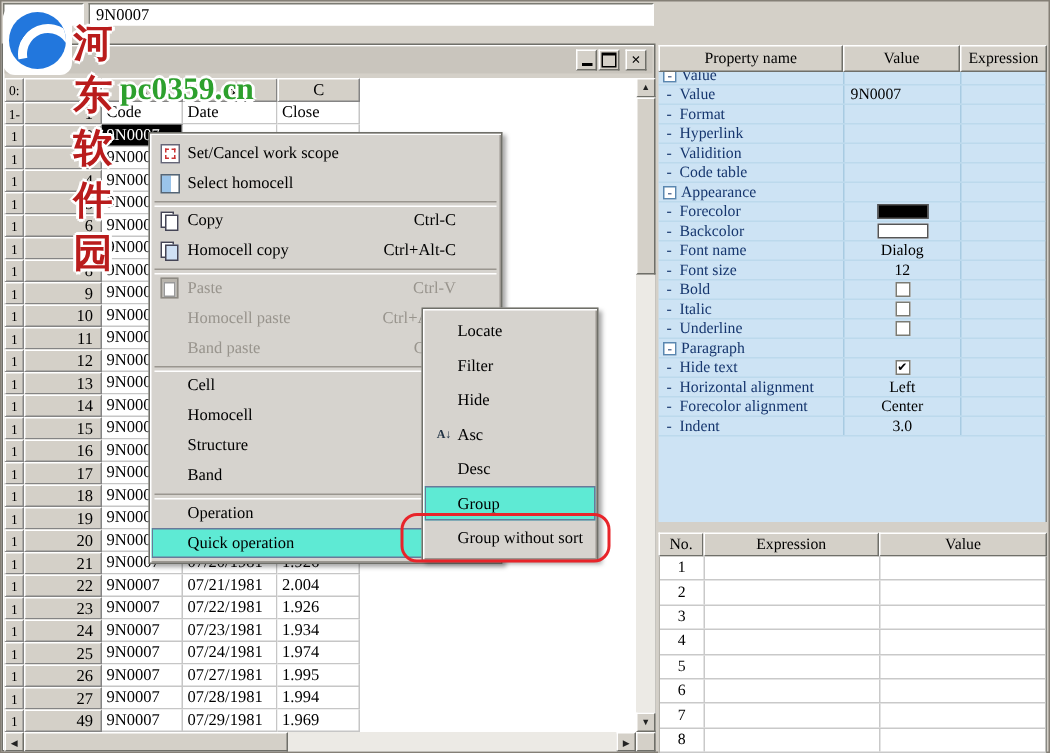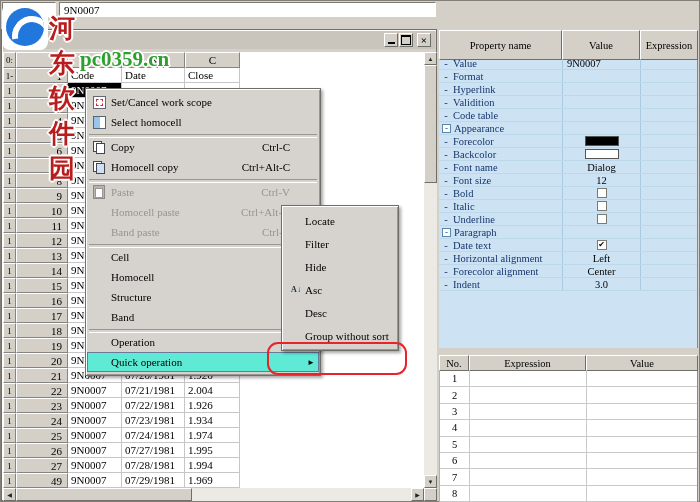--- a/index.html
+++ b/index.html
@@ -48,21 +48,21 @@
   #v-thumb{left:424px;top:65px;width:13px;height:118px;}
   #v-down{left:424px;top:475px;width:13px;height:13px;}
   #h-left{left:3px;top:488px;width:13px;height:13px;}
   #h-thumb{left:16px;top:488px;width:176px;height:13px;}
   #h-right{left:411px;top:488px;width:13px;height:13px;}
   #sb-corner{left:424px;top:488px;width:13px;height:13px;}
 
   
   .menu{position:absolute;background:#d6d3ce;border:1px solid #6f6f69;box-sizing:border-box;
     box-shadow:inset 1px 1px 0 #fff,inset -1px -1px 0 #9a968f,2px 2px 3px rgba(0,0,0,.35);padding:3px 1px;}
-  #context-menu{left:85px;top:88px;width:236px;z-index:10;}
+  #context-menu{left:99px;top:88px;width:236px;z-index:10;}
   #sub-menu{left:281px;top:205px;width:118px;z-index:11;}
   .mi{height:20px;display:flex;align-items:center;position:relative;}
   .mi .gut{width:24px;flex:none;display:flex;align-items:center;justify-content:center;}
   .mi .lab{flex:1;white-space:nowrap;overflow:hidden;}
   .mi .sc{margin-right:29px;white-space:nowrap;}
   .mi .arrow{position:absolute;right:4px;font-size:8px;}
   .mi.dis{color:#98948d;}
   .mi.hl,.smi.hl{background:#5eead4;box-shadow:inset 0 0 0 1px #69799a;}
   .m-sep{height:5px;position:relative;}
   .m-sep::before{content:"";position:absolute;left:2px;right:2px;top:2px;height:2px;
@@ -82,21 +82,21 @@
   .ic-copy::before,.ic-homocell-copy::before{content:"";position:absolute;left:0;top:0;width:7px;height:9px;background:#fff;border:1px solid #445;}
   .ic-copy::after,.ic-homocell-copy::after{content:"";position:absolute;left:3px;top:2px;width:7px;height:9px;background:#fff;border:1px solid #445;}
   .ic-homocell-copy::after{background:#cfe0f5;}
   .ic-paste{width:10px;height:12px;background:#b08c4f;border:1px solid #7a5c2e;position:relative;}
   .ic-paste::after{content:"";position:absolute;left:1px;top:2px;width:6px;height:8px;background:#fff;border:1px solid #999;}
   .dis .ic-paste{background:#b9b5ad;border-color:#8d8a83;}
   .ic-sort-asc{font-size:8px;font-weight:bold;color:#234;line-height:1;}
   .ic-sort-asc::before{content:"A↓";}
 
   
-  #pg-header{position:absolute;left:439px;top:30px;width:259px;height:30px;display:flex;z-index:2;}
+  #pg-header{position:absolute;left:439px;top:30px;width:259px;height:18px;display:flex;z-index:2;}
   .ph{background:#d4d0c8;border:1px solid;border-color:#fff #6f6f69 #6f6f69 #fff;box-sizing:border-box;
     display:flex;align-items:center;justify-content:center;font-size:10.5px;overflow:hidden;white-space:nowrap;}
   .ph1{width:123px;} .ph2{width:78px;} .ph3{flex:1;}
   #pg-body{position:absolute;left:439px;top:44px;width:259px;height:304px;background:#cde3f4;overflow:hidden;
     border-right:1px solid #8a8a84;box-sizing:border-box;}
   .pg-row{display:flex;height:13px;box-sizing:border-box;border-bottom:1px solid #bcd9ec;font-size:10.5px;align-items:stretch;}
   .pg-name{width:123px;flex:none;display:flex;align-items:center;color:#16366e;padding-left:3px;gap:3px;box-sizing:border-box;overflow:hidden;white-space:nowrap;}
   .pg-val{width:78px;flex:none;display:flex;align-items:center;justify-content:center;border-left:1px solid #a8cbe2;box-sizing:border-box;overflow:hidden;}
   .pg-val.left{justify-content:flex-start;padding-left:4px;}
   .pg-expr{flex:1;border-left:1px solid #a8cbe2;box-sizing:border-box;}
@@ -528,21 +528,21 @@
         <div class="pg-name">
           <span class="pg-box">-</span>
           <span>Paragraph</span>
         </div>
         <div class="pg-val"></div>
         <div class="pg-expr"></div>
       </div>
       <div class="pg-row">
         <div class="pg-name">
           <span class="pg-dash">-</span>
-          <span>Date text</span>
+          <span>Hide text</span>
         </div>
         <div class="pg-val">
           <span class="cb">✔</span>
         </div>
         <div class="pg-expr"></div>
       </div>
       <div class="pg-row">
         <div class="pg-name">
           <span class="pg-dash">-</span>
           <span>Horizontal alignment</span>
@@ -710,20 +710,24 @@
       <div class="smi">
         <span class="gut">
           <span class="ic ic-sort-asc"></span>
         </span>
         <span class="lab">Asc</span>
       </div>
       <div class="smi">
         <span class="gut"></span>
         <span class="lab">Desc</span>
       </div>
+      <div class="smi hl">
+        <span class="gut"></span>
+        <span class="lab">Group</span>
+      </div>
       <div class="smi">
         <span class="gut"></span>
         <span class="lab">Group without sort</span>
       </div>
     </div>
   <div id="group-annotation"></div>
 
   <div id="wm">
     <div id="wm-logo">
         <div id="wm-circle"></div>

